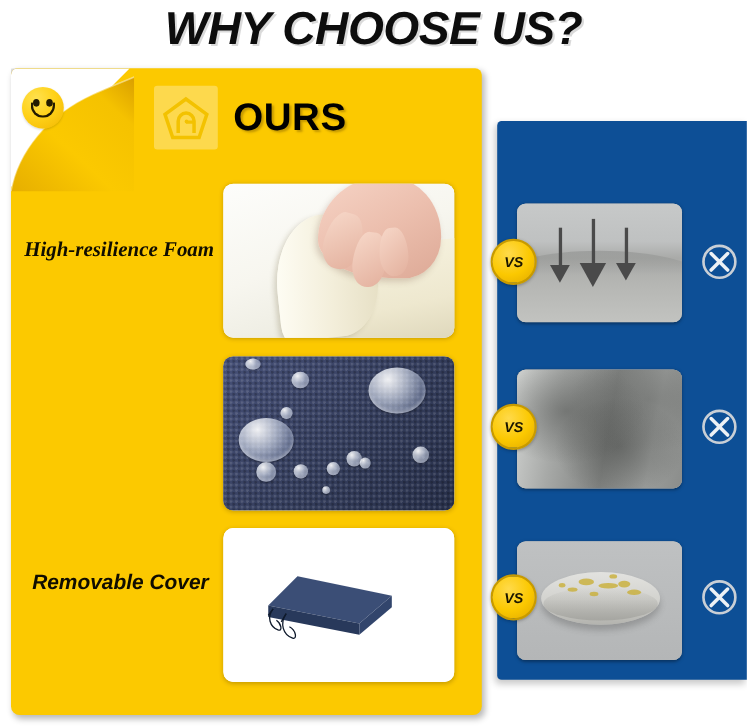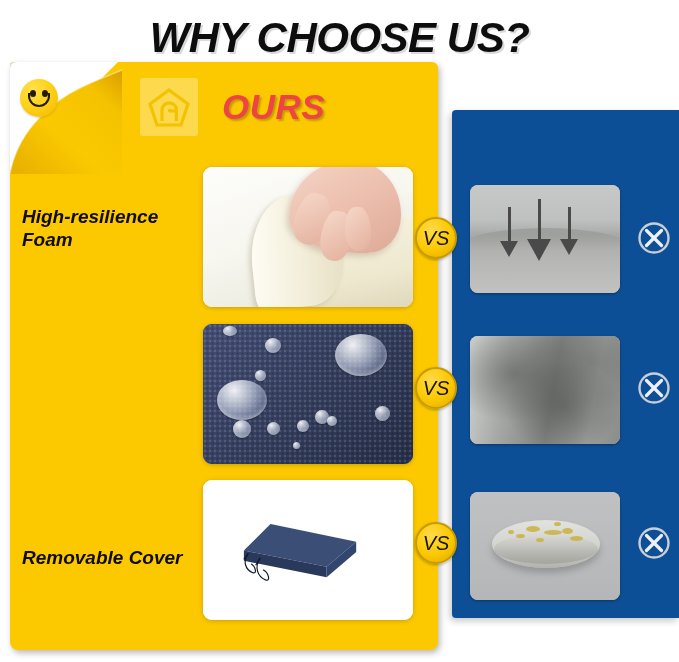--- a/index.html
+++ b/index.html
@@ -6,21 +6,21 @@
   html, body {
     width: 679px; height: 662px;
     background: #ffffff;
     font-family: "Liberation Sans", sans-serif;
     overflow: hidden;
   }
   #stage { position: relative; width: 679px; height: 662px; background: #fff; }
 
   
   .title {
-    position: absolute; left: 0; top: 12px; width: 679px; height: 52px;
+    position: absolute; left: 0; top: 0; width: 679px; height: 52px;
     display: flex; align-items: center; justify-content: center;
     font-size: 42px; font-weight: 700; font-style: italic;
     letter-spacing: -0.5px; color: #0d0d0d;
     text-shadow: 2px 2px 0 rgba(150,150,150,0.35);
     white-space: nowrap;
   }
 
   
   .ours-panel {
     position: absolute; left: 10px; top: 62px; width: 428px; height: 588px;
@@ -64,24 +64,23 @@
   .ours-head {
     position: absolute; left: 140px; top: 78px;
     display: flex; align-items: center; gap: 14px; z-index: 3;
   }
   .logo-box {
     width: 58px; height: 58px; border-radius: 3px;
     background: rgba(255,255,255,0.30);
     display: flex; align-items: center; justify-content: center;
   }
   .ours-text {
-    font-size: 35px; font-weight: 700; font-style: italic; color: #ef4444;
+    font-size: 35px; font-weight: 700; color: #000000;
     letter-spacing: 0.5px;
     text-shadow: 2px 2px 2px rgba(130,95,0,0.45);
-    margin-left: 10px;
   }
 
   
   .others-panel {
     position: absolute; left: 452px; top: 110px; width: 227px; height: 508px;
     background: #0D4F96;
     border-radius: 4px 0 0 4px;
     box-shadow: -2px 3px 7px rgba(0,0,0,0.22);
   }
   .others-text {
@@ -92,23 +91,23 @@
     text-shadow: 2px 2px 2px rgba(0,0,0,0.35);
     letter-spacing: 0.5px;
   }
 
   
   .feat-label {
     position: absolute; left: 22px; width: 175px; z-index: 3;
     font-size: 19px; font-weight: 700; font-style: italic;
     color: #100d00; line-height: 1.22;
   }
-  .feat-label.f0 { top: 205px; }
+  .feat-label.f0 { top: 216px; font-family: Liberation Serif, serif; }
   .feat-label.f1 { top: 365px; }
-  .feat-label.f2 { top: 546px; }
+  .feat-label.f2 { top: 518px; text-align: center; }
 
   
   .ours-card {
     position: absolute; left: 203px; width: 210px; height: 140px;
     border-radius: 9px; overflow: hidden; z-index: 3;
     box-shadow: 0 1px 4px rgba(90,60,0,0.30);
     background: #fff;
   }
   .ours-card.c0 { top: 167px; }
   .ours-card.c1 { top: 324px; }
@@ -120,26 +119,26 @@
     border-radius: 8px; overflow: hidden; z-index: 3;
     box-shadow: 0 1px 3px rgba(0,0,0,0.35);
     background: #b9bcbe;
   }
   .oth-card.c0 { top: 185px; }
   .oth-card.c1 { top: 336px; }
   .oth-card.c2 { top: 492px; }
 
   
   .vs {
-    position: absolute; left: 415px; width: 42px; height: 42px;
+    position: absolute; left: 446px; width: 42px; height: 42px;
     border-radius: 50%; z-index: 8;
     background: radial-gradient(circle at 38% 30%, #FFDA4A 0%, #FBC800 55%, #E0A900 100%);
     border: 2.5px solid #C79A00;
     display: flex; align-items: center; justify-content: center;
-    font-size: 20px; font-weight: 400; font-style: italic; color: #1a1500;
+    font-size: 13px; font-weight: 700; font-style: italic; color: #1a1500;
     box-shadow: 0 1px 3px rgba(0,0,0,0.3);
   }
   .vs.v0 { top: 217px; }
   .vs.v1 { top: 367px; }
   .vs.v2 { top: 522px; }
 
   
   .xmark {
     position: absolute; left: 637px; width: 34px; height: 34px; z-index: 8;
   }

